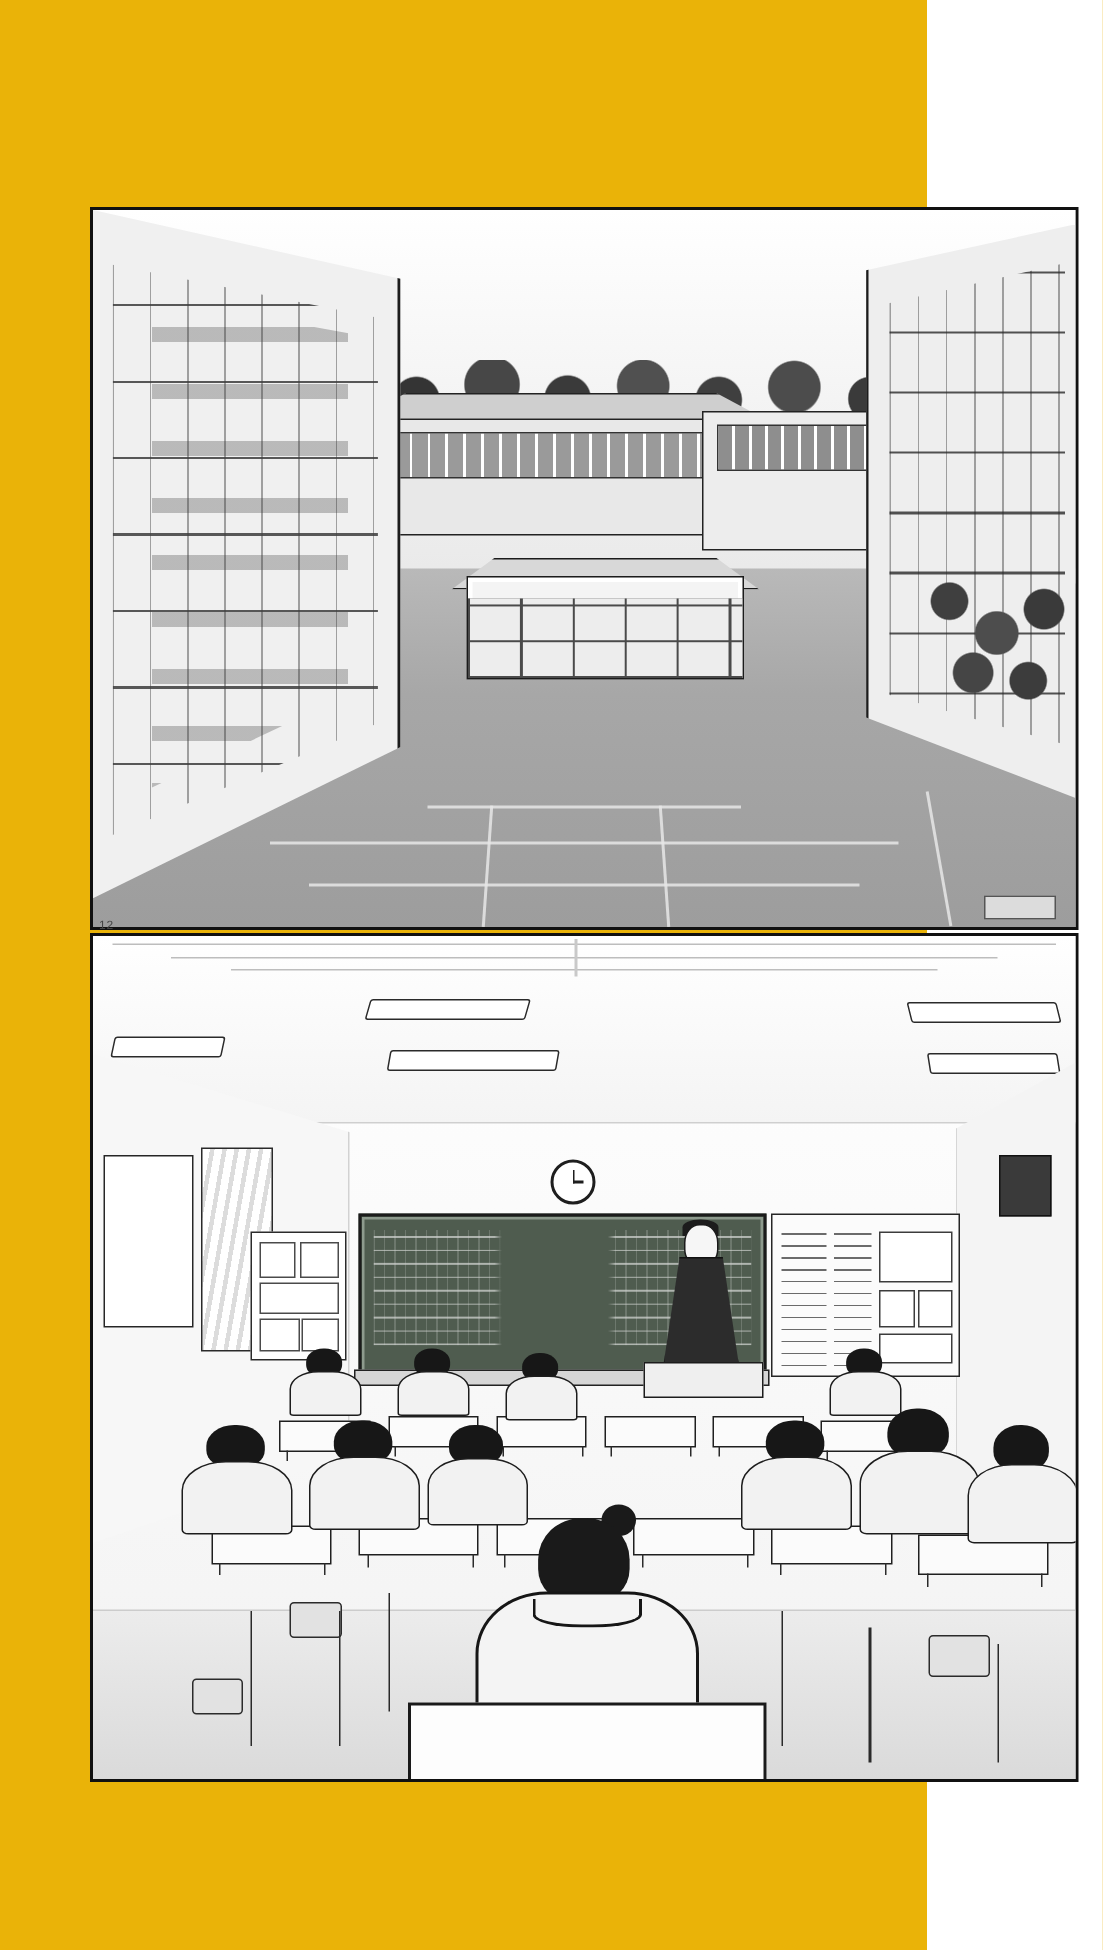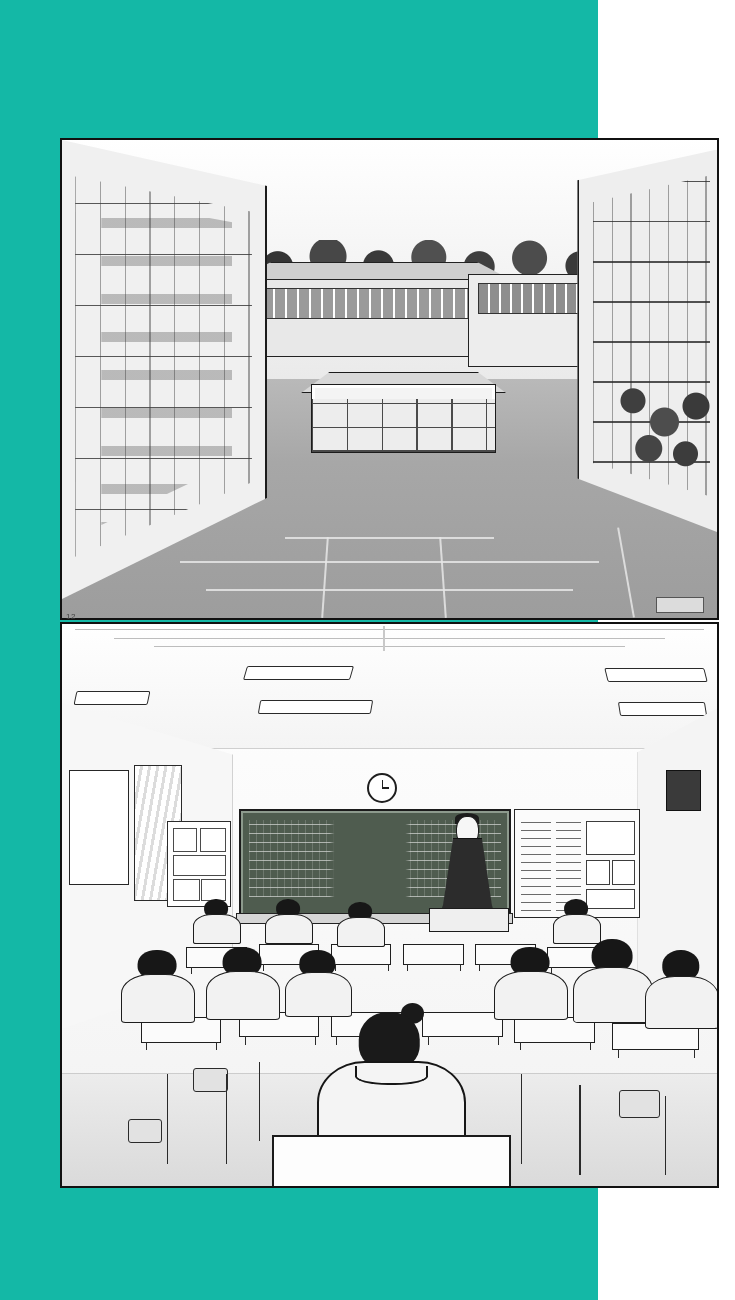--- a/index.html
+++ b/index.html
@@ -10,21 +10,22 @@
   body {
     width: 735px;
     height: 1300px;
     font-family: "Liberation Sans", sans-serif;
     overflow: hidden;
   }
   .page {
     position: relative;
     width: 598px;
     height: 1300px;
-    background: #14b8a6;
+    background: #eab308;
+    padding-left: 20px;
   }
 
   
   .panel {
     position: absolute;
     background: #ffffff;
     border: 2px solid #111111;
     overflow: hidden;
   }
 

